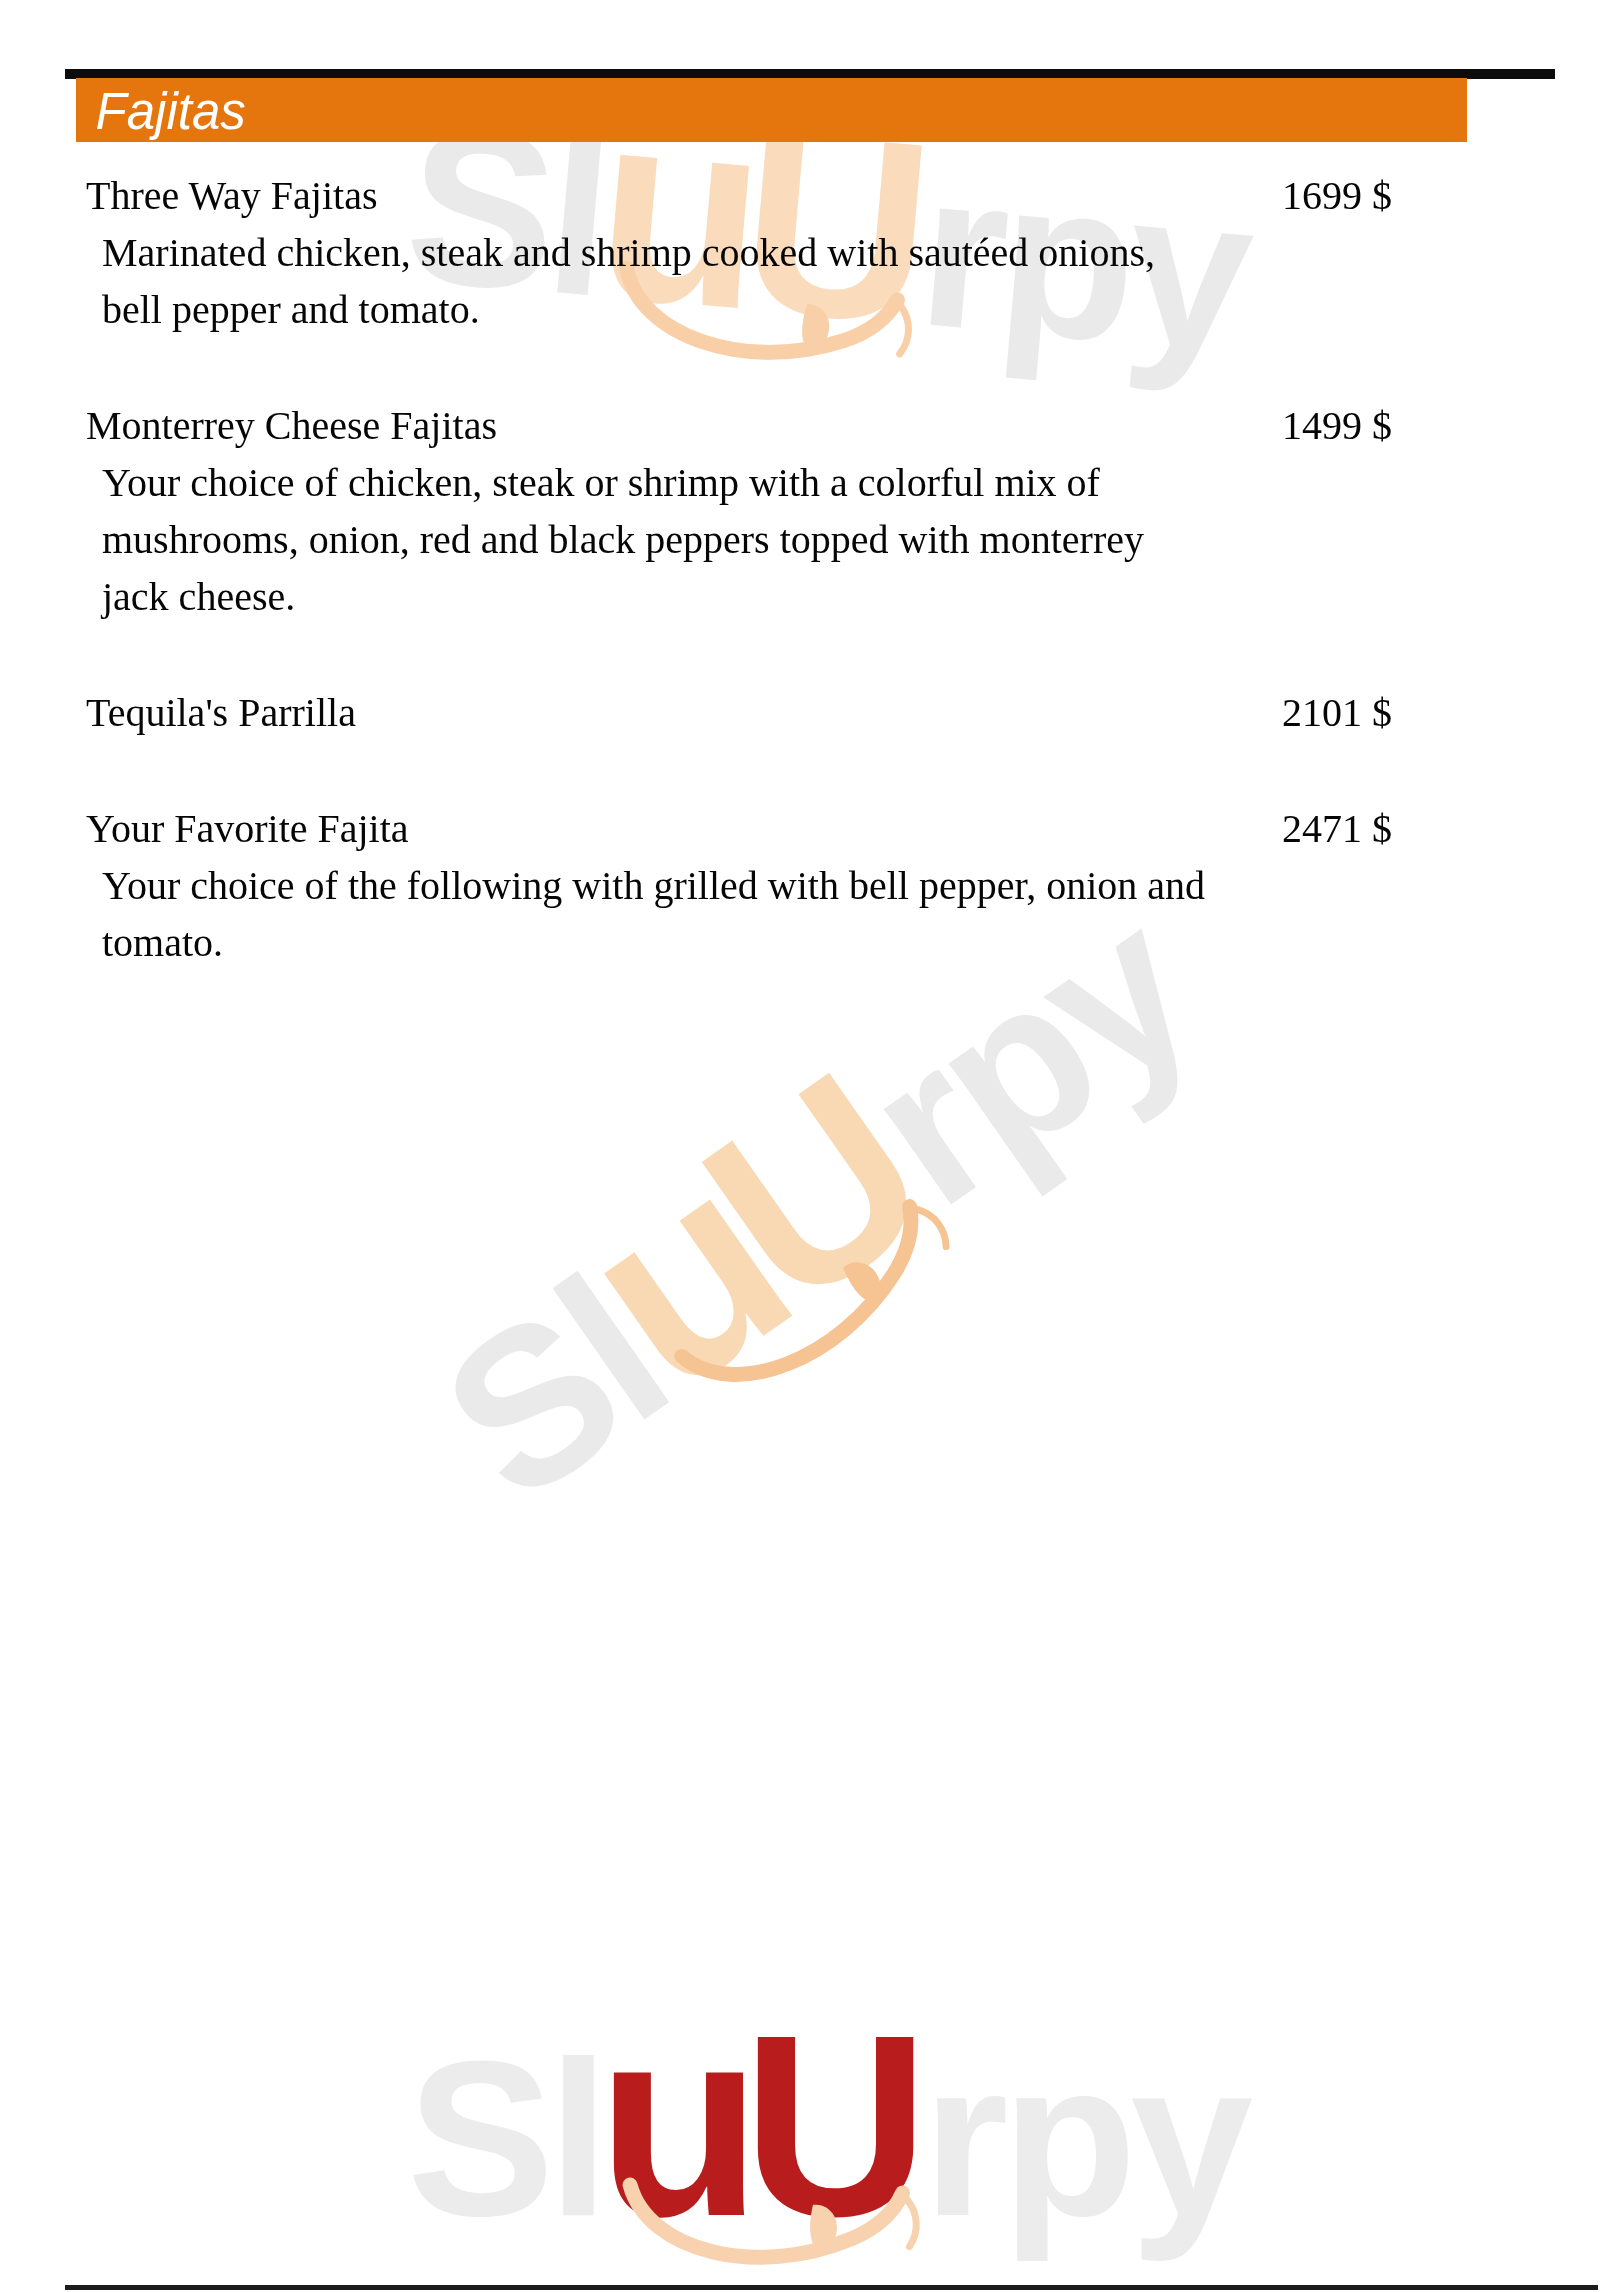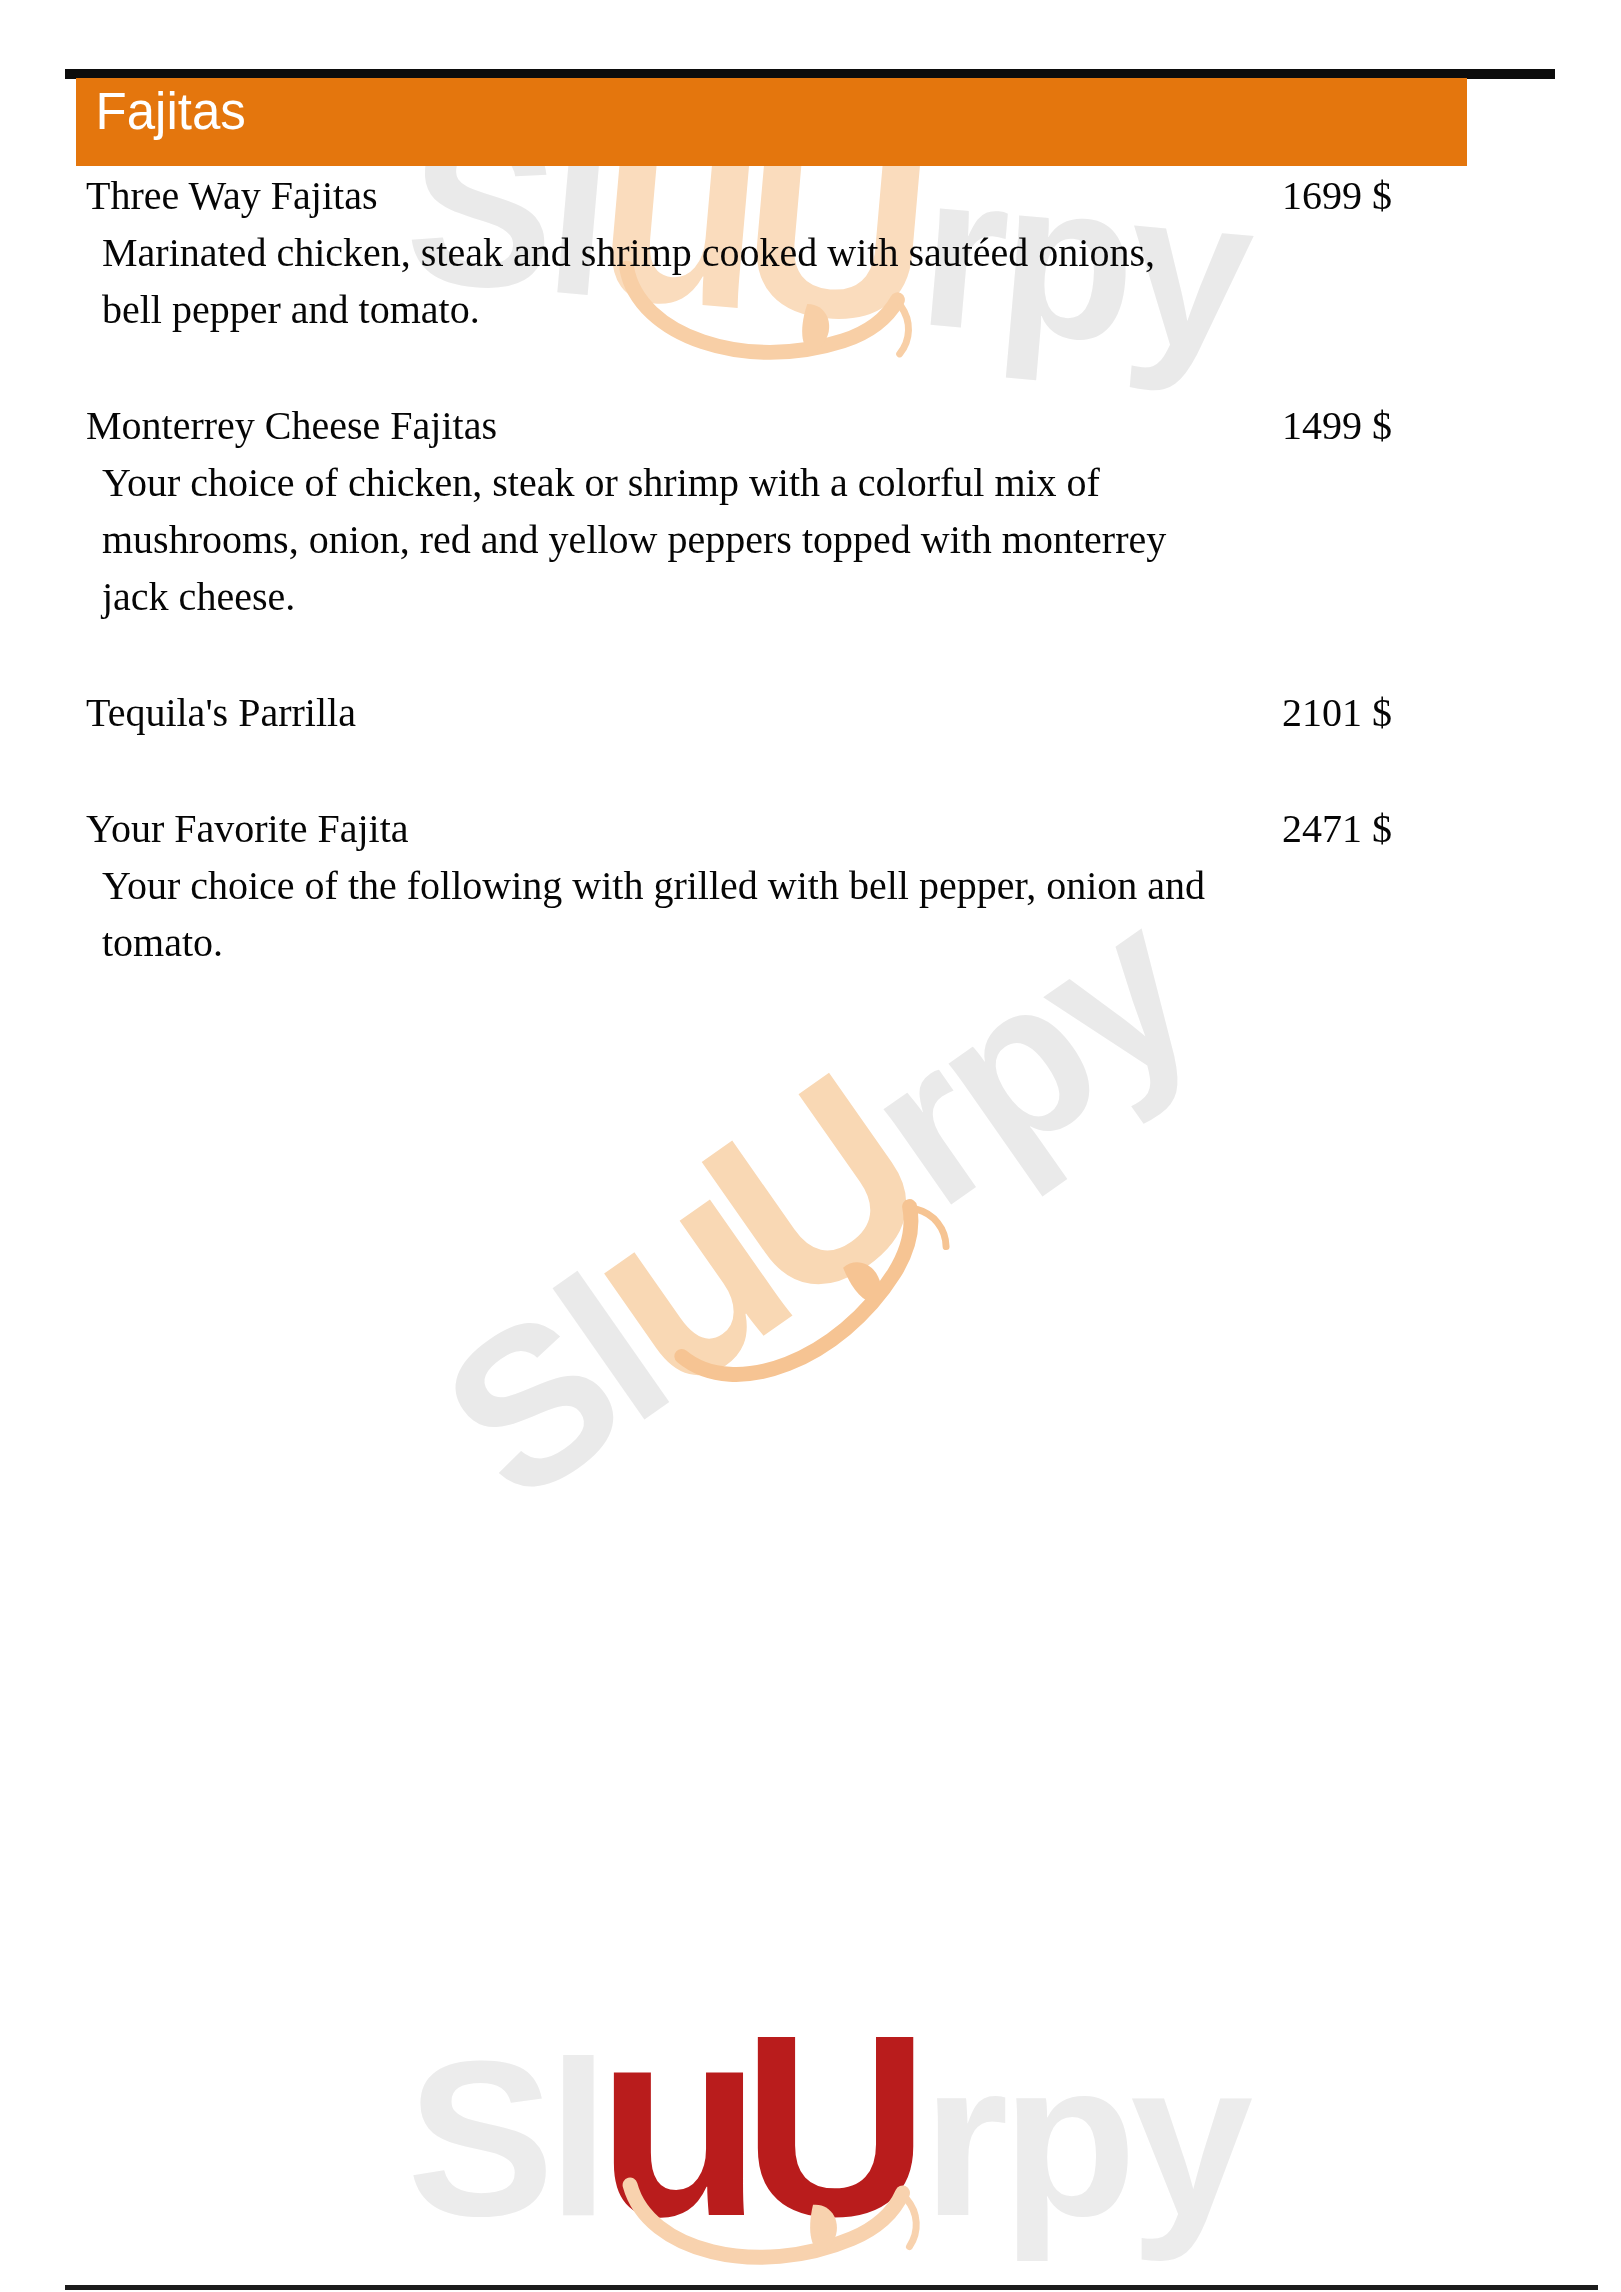--- a/index.html
+++ b/index.html
@@ -18,23 +18,24 @@
   .top-rule {
     position: absolute;
     left: 65px; top: 69px;
     width: 1490px; height: 9.8px;
     background: var(--rule, #0c0c0c);
     z-index: 2;
   }
   .header-bar {
     position: absolute;
     left: 76px; top: 78px;
-    width: 1391px; height: 88px;
+    width: 1391px; height: 64px;
     background: var(--accent, #e4760d);
     z-index: 2;
+    font-style: italic;
   }
   .header-title {
     font-family: "Liberation Sans", "DejaVu Sans", sans-serif;
     font-size: 51px;
     line-height: 68px;
     padding-left: 19.6px;
     color: var(--title-text, #ffffff);
     font-weight: 400;
     letter-spacing: 0px;
   }
@@ -169,21 +170,21 @@
       <div class="item-desc">Marinated chicken, steak and shrimp cooked with sautéed onions,
 bell pepper and tomato.</div>
     </div>
 
     <div class="menu-item">
       <div class="item-head">
         <span class="item-name">Monterrey Cheese Fajitas</span>
         <span class="item-price">1499 $</span>
       </div>
       <div class="item-desc">Your choice of chicken, steak or shrimp with a colorful mix of
-mushrooms, onion, red and yellow peppers topped with monterrey
+mushrooms, onion, red and black peppers topped with monterrey
 jack cheese.</div>
     </div>
 
     <div class="menu-item">
       <div class="item-head">
         <span class="item-name">Tequila's Parrilla</span>
         <span class="item-price">2101 $</span>
       </div>
     </div>
 

